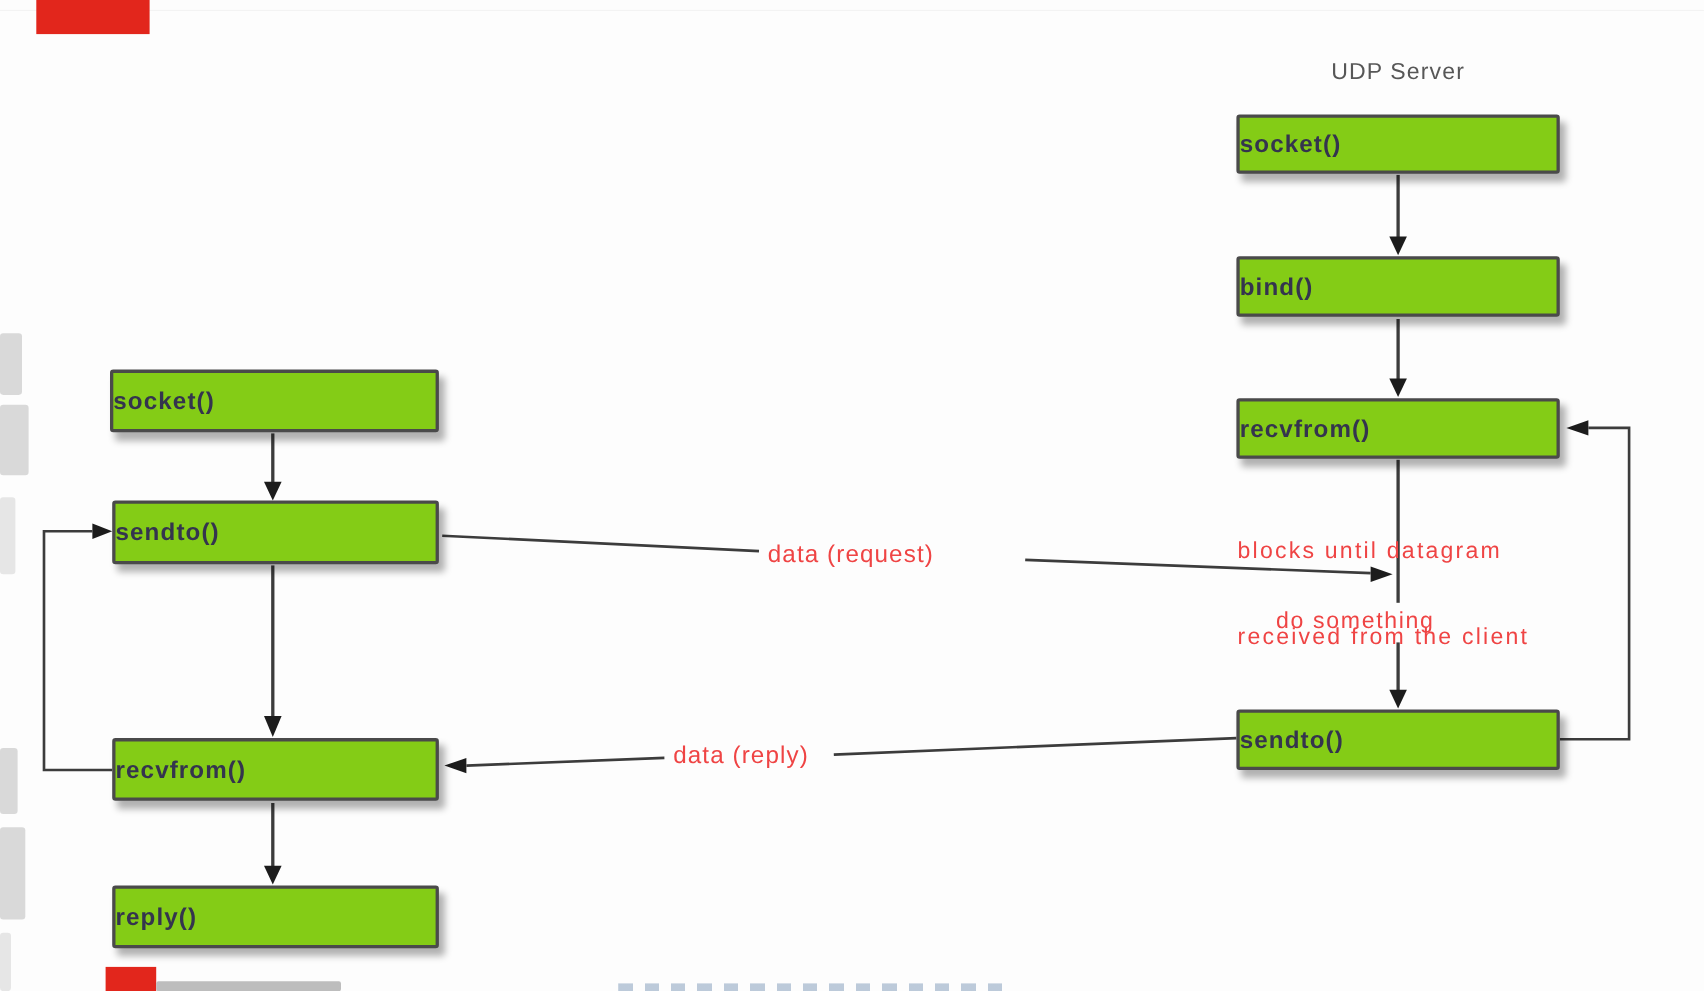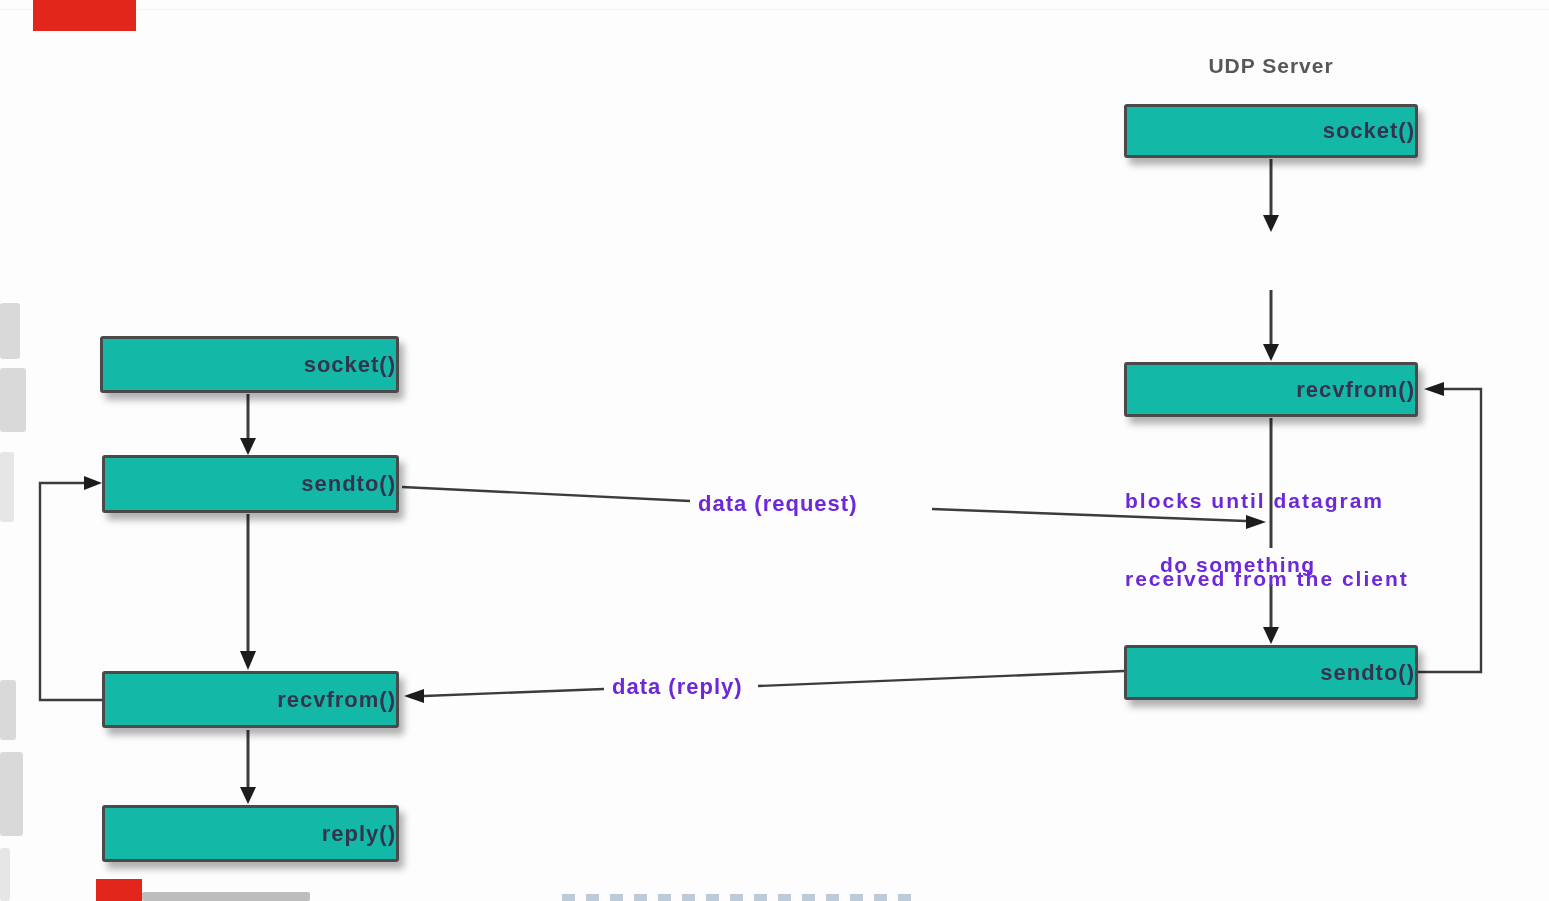--- a/index.html
+++ b/index.html
@@ -3,31 +3,31 @@
 <meta charset="utf-8">
 <style>
   html,body{margin:0;padding:0;background:#ffffff;}
   #canvas{
     position:relative;width:1549px;height:901px;overflow:hidden;
     background:#fdfdfd;font-family:"Liberation Sans",sans-serif;
   }
   .topline{position:absolute;left:0;top:9px;width:1549px;height:1px;background:rgba(0,0,0,0.04);}
   
   .fbox{
-    position:absolute;background:#14b8a6;border:3px solid #4a4a4a;border-radius:3px;
+    position:absolute;background:#84cc16;border:3px solid #4a4a4a;border-radius:3px;
     box-shadow:5px 7px 7px rgba(0,0,0,0.30);
-    display:flex;align-items:center;justify-content:flex-end;
+    display:flex;align-items:center;justify-content:flex-start;
     font-weight:bold;font-size:22px;letter-spacing:1px;color:#34344e;z-index:3;
   }
   .coltitle{
-    position:absolute;text-align:center;font-weight:bold;font-size:21px;
+    position:absolute;text-align:center;font-weight:normal;font-size:21px;
     color:#575757;letter-spacing:1px;z-index:3;
   }
   .annot{
-    position:absolute;font-weight:bold;color:#6d28d9;z-index:4;white-space:pre;
+    position:absolute;font-weight:normal;color:#ef4444;z-index:4;white-space:pre;
   }
   .blocks-note{font-size:21px;line-height:26px;letter-spacing:2px;}
   .do-something{font-size:21px;letter-spacing:1.5px;}
   .flow-label{font-size:22px;letter-spacing:1px;}
   svg.connectors{position:absolute;left:0;top:0;z-index:2;}
   
   .edge-blob{position:absolute;background:#d9d9d9;border-radius:3px;z-index:1;}
   .edge-blob.light{background:#e6e6e6;}
   .red-mark{position:absolute;background:#e2261c;z-index:5;}
   .grey-strip{position:absolute;background:#bdbdbd;z-index:5;border-radius:2px;}
@@ -104,20 +104,23 @@
     <span>recvfrom()</span>
   </div>
   <div class="fbox" style="left:102px;top:805px;width:291px;height:51px;">
     <span>reply()</span>
   </div>
 
   <div class="coltitle" style="left:1124px;top:54px;width:294px;">UDP Server</div>
   <div class="fbox" style="left:1124px;top:104px;width:288px;height:48px;">
     <span>socket()</span>
   </div>
+  <div class="fbox" style="left:1124px;top:233px;width:288px;height:49px;">
+    <span>bind()</span>
+  </div>
   <div class="fbox" style="left:1124px;top:362px;width:288px;height:49px;">
     <span>recvfrom()</span>
   </div>
   <div class="fbox" style="left:1124px;top:645px;width:288px;height:49px;">
     <span>sendto()</span>
   </div>
 
   <div class="annot blocks-note" style="left:1125px;top:436px;">
     <div>blocks until datagram</div>
     <div>received from the client</div>

